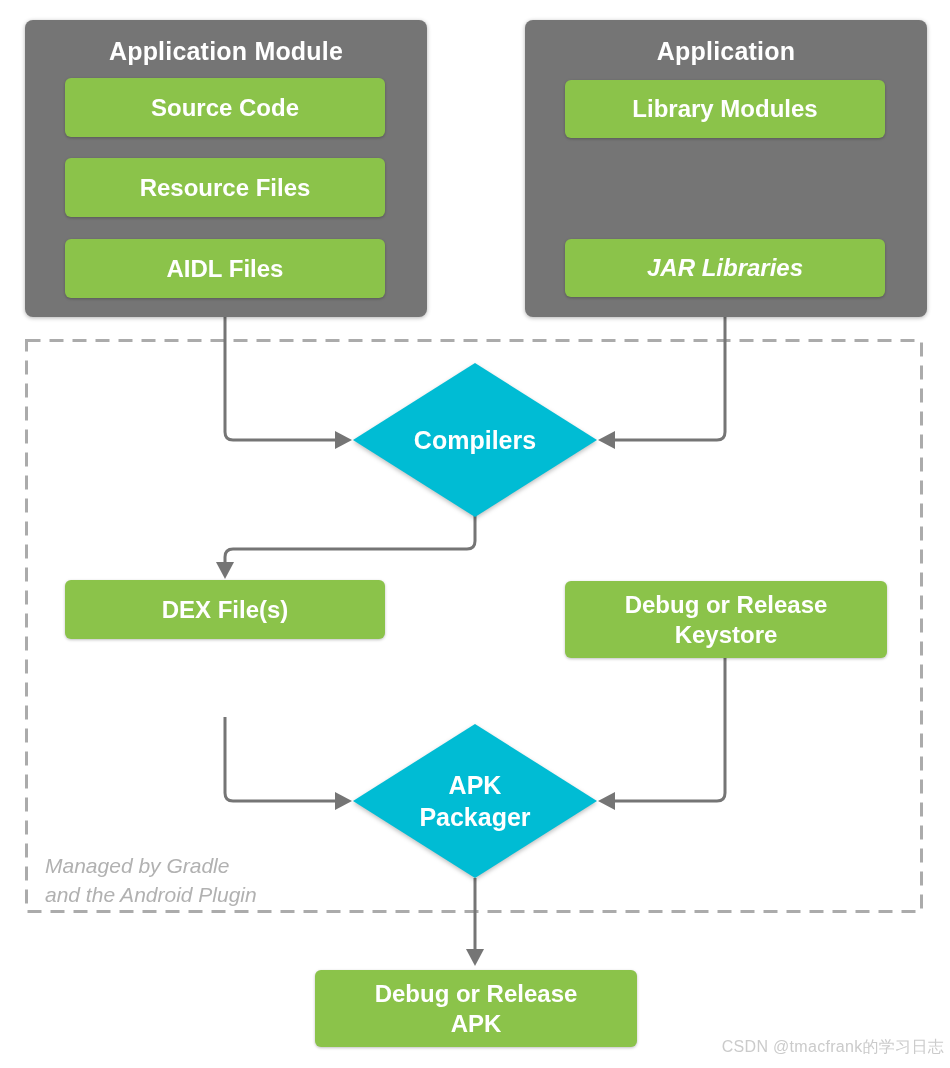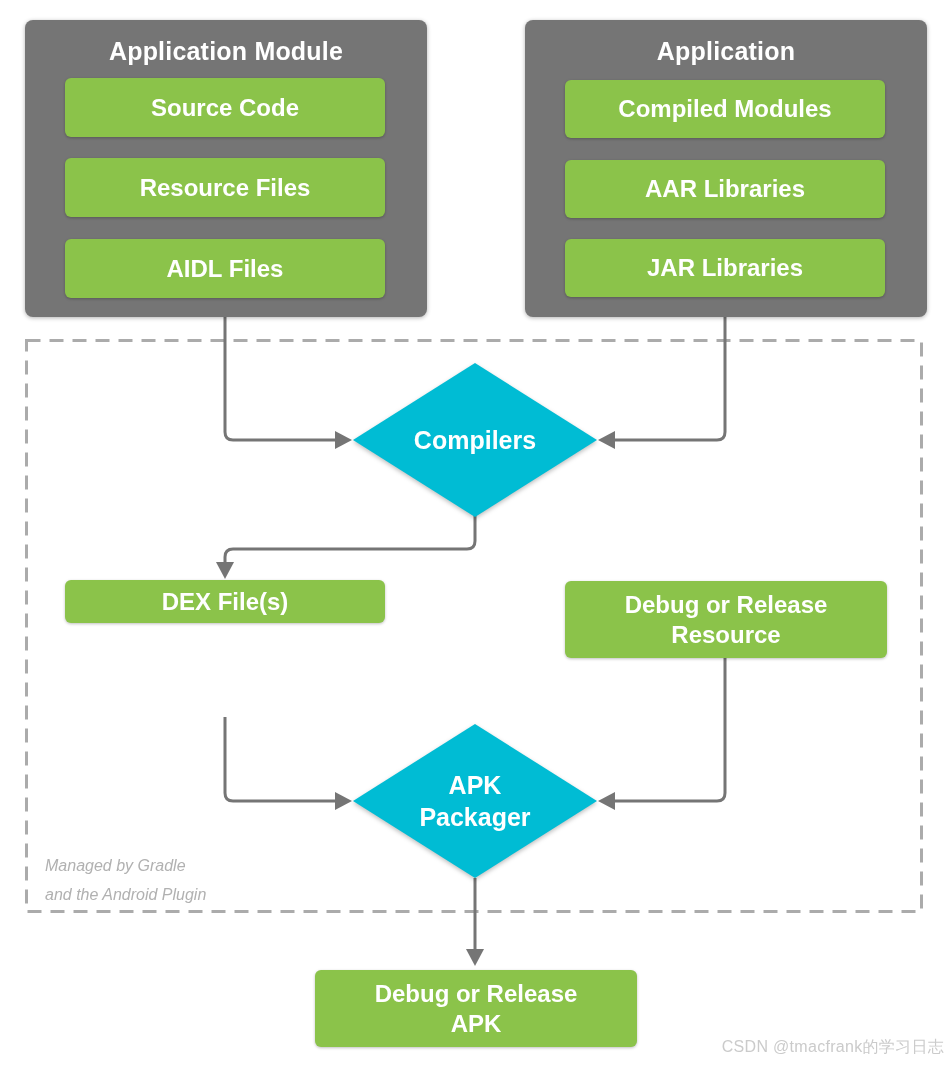--- a/index.html
+++ b/index.html
@@ -30,21 +30,21 @@
   .chip .two-line{display:block;}
   .dwrap{position:absolute;z-index:3;filter:drop-shadow(0 2px 2px rgba(0,0,0,.25));}
   .diamond{
     width:244px;height:154px;background:var(--cyan);
     clip-path:polygon(50% 0,100% 50%,50% 100%,0 50%);
     display:flex;flex-direction:column;align-items:center;justify-content:center;
     color:#fff;font-size:25px;font-weight:700;text-align:center;line-height:1.3;
   }
   .note{
     position:absolute;left:45px;top:851px;z-index:2;
-    color:var(--note);font-size:16px;font-style:italic;line-height:29px;
+    color:var(--note);font-size:21px;font-style:italic;line-height:29px;
   }
   .watermark{
     position:absolute;right:6px;top:1037px;z-index:4;
     color:var(--watermark);font-size:16px;letter-spacing:.3px;
   }
 </style>
 </head>
 <body>
 
 <div class="canvas">
@@ -74,35 +74,34 @@
   <div class="group" style="left:25px;top:20px;width:402px;height:297px;">
     <div class="group-title">Application Module</div>
   </div>
   <div class="chip" style="left:65px;top:78px;width:320px;height:59px;">Source Code</div>
   <div class="chip" style="left:65px;top:158px;width:320px;height:59px;">Resource Files</div>
   <div class="chip" style="left:65px;top:239px;width:320px;height:59px;">AIDL Files</div>
 
   <div class="group" style="left:525px;top:20px;width:402px;height:297px;">
     <div class="group-title">Application</div>
   </div>
-  <div class="chip" style="left:565px;top:80px;width:320px;height:58px;">Compiled Modules</div>
-  <div class="chip" style="left:565px;top:160px;width:320px;height:58px;">AAR Libraries</div>
-  <div class="chip" style="left:565px;top:239px;width:320px;height:58px;">JAR Libraries</div>
+  <div class="chip" style="left:565px;top:80px;width:320px;height:58px;">Library Modules</div>
+  <div class="chip" style="left:565px;top:239px;width:320px;height:58px;font-style:italic;">JAR Libraries</div>
 
   <div class="dwrap" style="left:353px;top:363px;">
     <div class="diamond">
       <span>Compilers</span>
     </div>
   </div>
 
-  <div class="chip" style="left:65px;top:580px;width:320px;height:43px;">DEX File(s)</div>
+  <div class="chip" style="left:65px;top:580px;width:320px;height:59px;">DEX File(s)</div>
   <div class="chip" style="left:565px;top:581px;width:322px;height:77px;">
     <span class="two-line">
       <span>Debug or Release</span><br>
-      <span>Resource</span>
+      <span>Keystore</span>
     </span>
   </div>
 
   <div class="dwrap" style="left:353px;top:724px;">
     <div class="diamond">
       <span>APK</span>
       <span>Packager</span>
     </div>
   </div>
 

